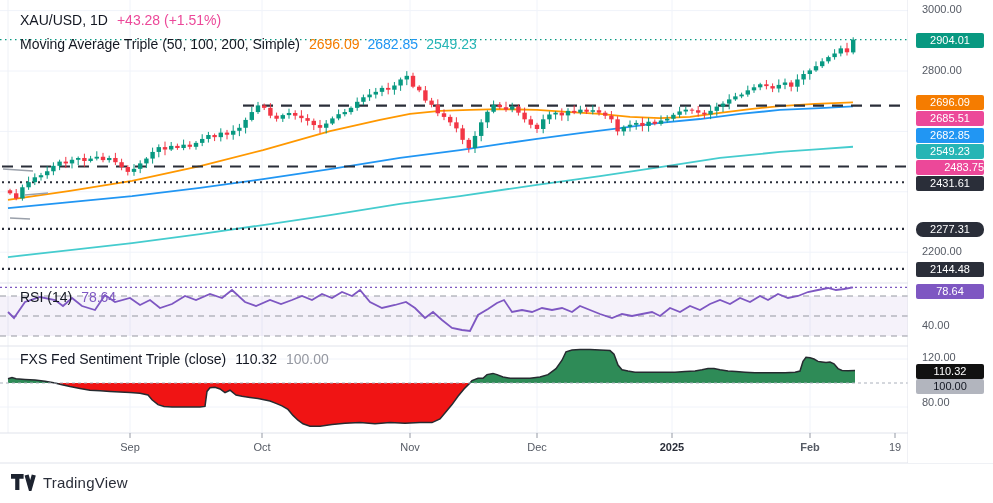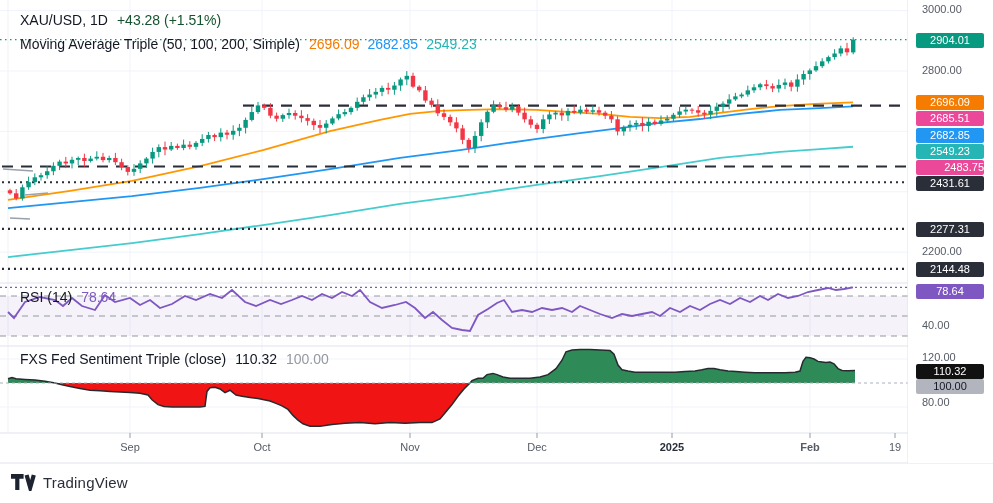--- a/index.html
+++ b/index.html
@@ -4,21 +4,21 @@
 <style>
   html,body{margin:0;padding:0;background:#fff;}
   #app{position:relative;width:993px;height:503px;background:#fff;overflow:hidden;
        font-family:"Liberation Sans","DejaVu Sans",sans-serif;-webkit-font-smoothing:antialiased;}
   #plot{position:absolute;left:0;top:0;z-index:1;}
   .overlay{position:absolute;z-index:3;}
   .legend-row{display:flex;align-items:center;gap:9px;font-size:14px;color:#131722;white-space:nowrap;}
   .legend-row .sym{font-weight:400;}
   .ohlc-k{color:#131722;}
   .ohlc-v{color:#089981;}
-  .chg{color:#14532d;}
+  .chg{color:#ec4899;}
   .val-purple{color:#7e57c2;}
   .val-dark{color:#131722;}
   .val-gray{color:#9598a1;}
   #price-axis{position:absolute;left:908px;top:0;width:85px;height:463px;background:#fff;z-index:2;}
   .ax-label{position:absolute;left:14px;font-size:11px;color:#555a64;z-index:2;}
   .ax-badge{position:absolute;left:8px;width:68px;height:15px;line-height:15px;text-align:center;
             font-size:11px;font-weight:500;color:#fff;border-radius:2px;z-index:3;}
   #time-axis{position:absolute;left:0;top:433px;width:993px;height:30px;z-index:2;border-radius:6px;}
   .t-label{position:absolute;top:8px;width:60px;margin-left:-30px;text-align:center;
            font-size:11px;color:#555a64;}
@@ -395,21 +395,21 @@
       <div class="ax-label" style="top: 319px;">40.00</div>
       <div class="ax-label" style="top: 351px;">120.00</div>
       <div class="ax-label" style="top: 396px;">80.00</div>
       <div class="ax-badge" style="top: 32.5px; background: rgb(8, 153, 129);">2904.01</div>
       <div class="ax-badge" style="top: 94.5px; background: rgb(245, 124, 0);">2696.09</div>
       <div class="ax-badge" style="top: 110.5px; background: #ec4899;">2685.51</div>
       <div class="ax-badge" style="top: 127.5px; background: rgb(33, 150, 243);">2682.85</div>
       <div class="ax-badge" style="top: 143.5px; background: rgb(38, 181, 181);">2549.23</div>
       <div class="ax-badge" style="top: 159.5px; background: #ec4899; text-align: right;">2483.75</div>
       <div class="ax-badge" style="top: 175.5px; background: rgb(42, 46, 57);">2431.61</div>
-      <div class="ax-badge" style="top: 221.5px; background: rgb(42, 46, 57);">2277.31</div>
+      <div class="ax-badge" style="top: 221.5px; background: rgb(42, 46, 57); border-radius: 7px;">2277.31</div>
       <div class="ax-badge" style="top: 261.5px; background: rgb(42, 46, 57);">2144.48</div>
       <div class="ax-badge" style="top: 283.5px; background: rgb(126, 87, 194);">78.64</div>
       <div class="ax-badge" style="top: 363.5px; background: rgb(17, 17, 17);">110.32</div>
       <div class="ax-badge" style="top: 378.5px; background: rgb(178, 181, 190); color: rgb(19, 23, 34);">100.00</div>
     </div>
   <div id="time-axis">
       <div class="t-label" style="left: 130px;">Sep</div>
       <div class="t-label" style="left: 262px;">Oct</div>
       <div class="t-label" style="left: 410px;">Nov</div>
       <div class="t-label" style="left: 537px;">Dec</div>

